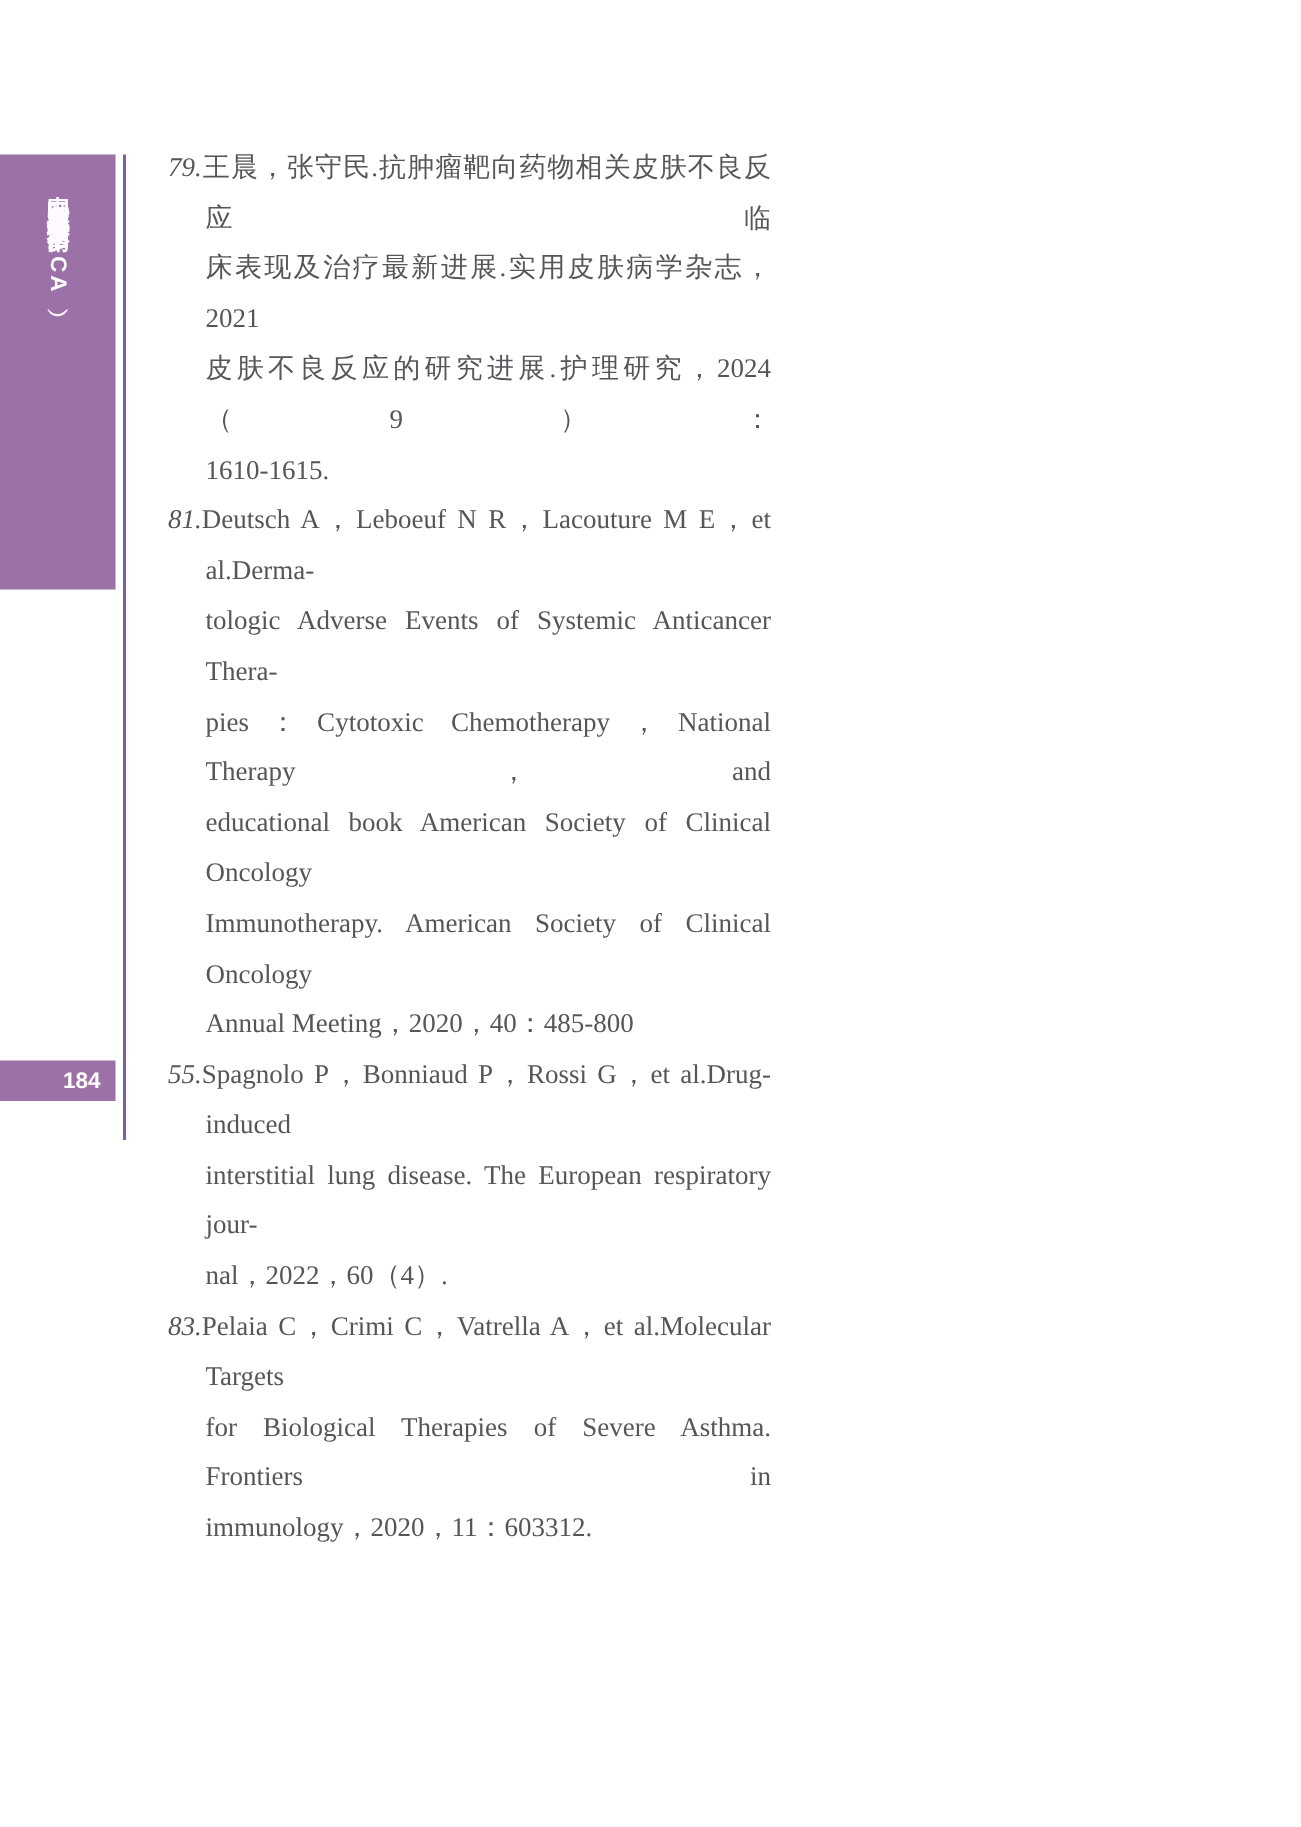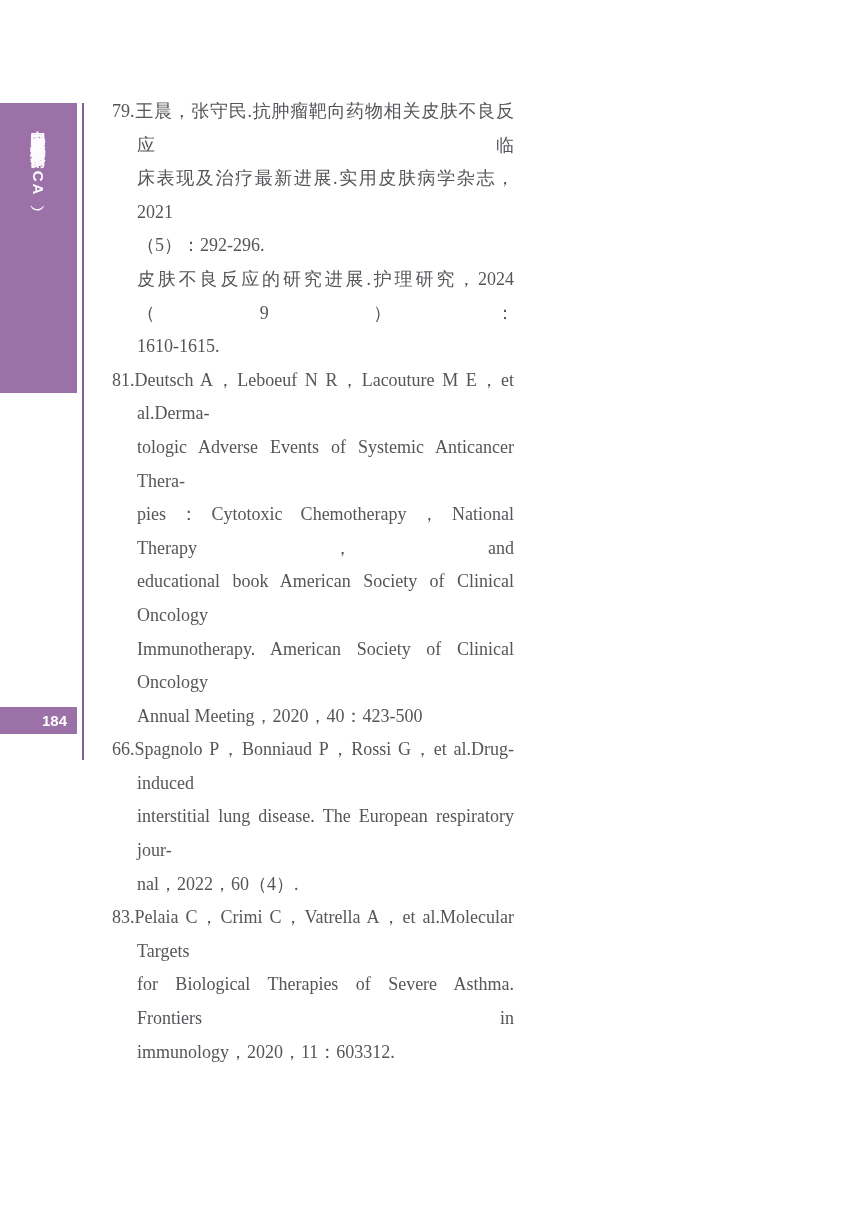--- a/index.html
+++ b/index.html
@@ -78,57 +78,56 @@
     line-height: 33.6px;
   }
   .ref { padding-left: 25px; }
   .ref.numbered .ref-line.first { text-indent: -25px; }
   .ref-line { white-space: normal; }
   .ref-line.just {
     text-align: justify;
     text-align-last: justify;
     text-justify: inter-ideograph;
   }
-  .ref-num { display: inline; }
+  .ref-num { display: inline; font-style: italic; }
 </style>
 </head>
 <body>
 
 <div class="page">
 
   <div class="sidebar-tab">
     <div class="sidebar-title">中国肿瘤整合诊治技术指南（CACA）</div>
   </div>
 
   <div class="margin-rule"></div>
 
   <div class="page-badge">
     <span>184</span>
   </div>
 
   <div class="refs" id="refs">
       <div class="ref numbered">
         <div class="ref-line first just"><span class="ref-num">79.</span><span>王晨，张守民.抗肿瘤靶向药物相关皮肤不良反应临</span></div>
         <div class="ref-line just"><span>床表现及治疗最新进展.实用皮肤病学杂志，2021</span></div>
-        <div class="ref-line"><span>（5）：292-296.</span></div>
       </div>
       <div class="ref numbered">
         <div class="ref-line just"><span>皮肤不良反应的研究进展.护理研究，2024（9）：</span></div>
         <div class="ref-line"><span>1610-1615.</span></div>
       </div>
       <div class="ref numbered">
         <div class="ref-line first just"><span class="ref-num">81.</span><span>Deutsch A，Leboeuf N R，Lacouture M E，et al.Derma-</span></div>
         <div class="ref-line just"><span>tologic Adverse Events of Systemic Anticancer Thera-</span></div>
         <div class="ref-line just"><span>pies：Cytotoxic Chemotherapy，National Therapy，and</span></div>
         <div class="ref-line just"><span>educational book American Society of Clinical Oncology</span></div>
         <div class="ref-line just"><span>Immunotherapy. American Society of Clinical Oncology</span></div>
-        <div class="ref-line"><span>Annual Meeting，2020，40：423-500</span></div>
+        <div class="ref-line"><span>Annual Meeting，2020，40：485-800</span></div>
       </div>
       <div class="ref numbered">
-        <div class="ref-line first just"><span class="ref-num">66.</span><span>Spagnolo P，Bonniaud P，Rossi G，et al.Drug-induced</span></div>
+        <div class="ref-line first just"><span class="ref-num">55.</span><span>Spagnolo P，Bonniaud P，Rossi G，et al.Drug-induced</span></div>
         <div class="ref-line just"><span>interstitial lung disease. The European respiratory jour-</span></div>
         <div class="ref-line"><span>nal，2022，60（4）.</span></div>
       </div>
       <div class="ref numbered">
         <div class="ref-line first just"><span class="ref-num">83.</span><span>Pelaia C，Crimi C，Vatrella A，et al.Molecular Targets</span></div>
         <div class="ref-line just"><span>for Biological Therapies of Severe Asthma. Frontiers in</span></div>
         <div class="ref-line"><span>immunology，2020，11：603312.</span></div>
       </div>
     </div>
 

